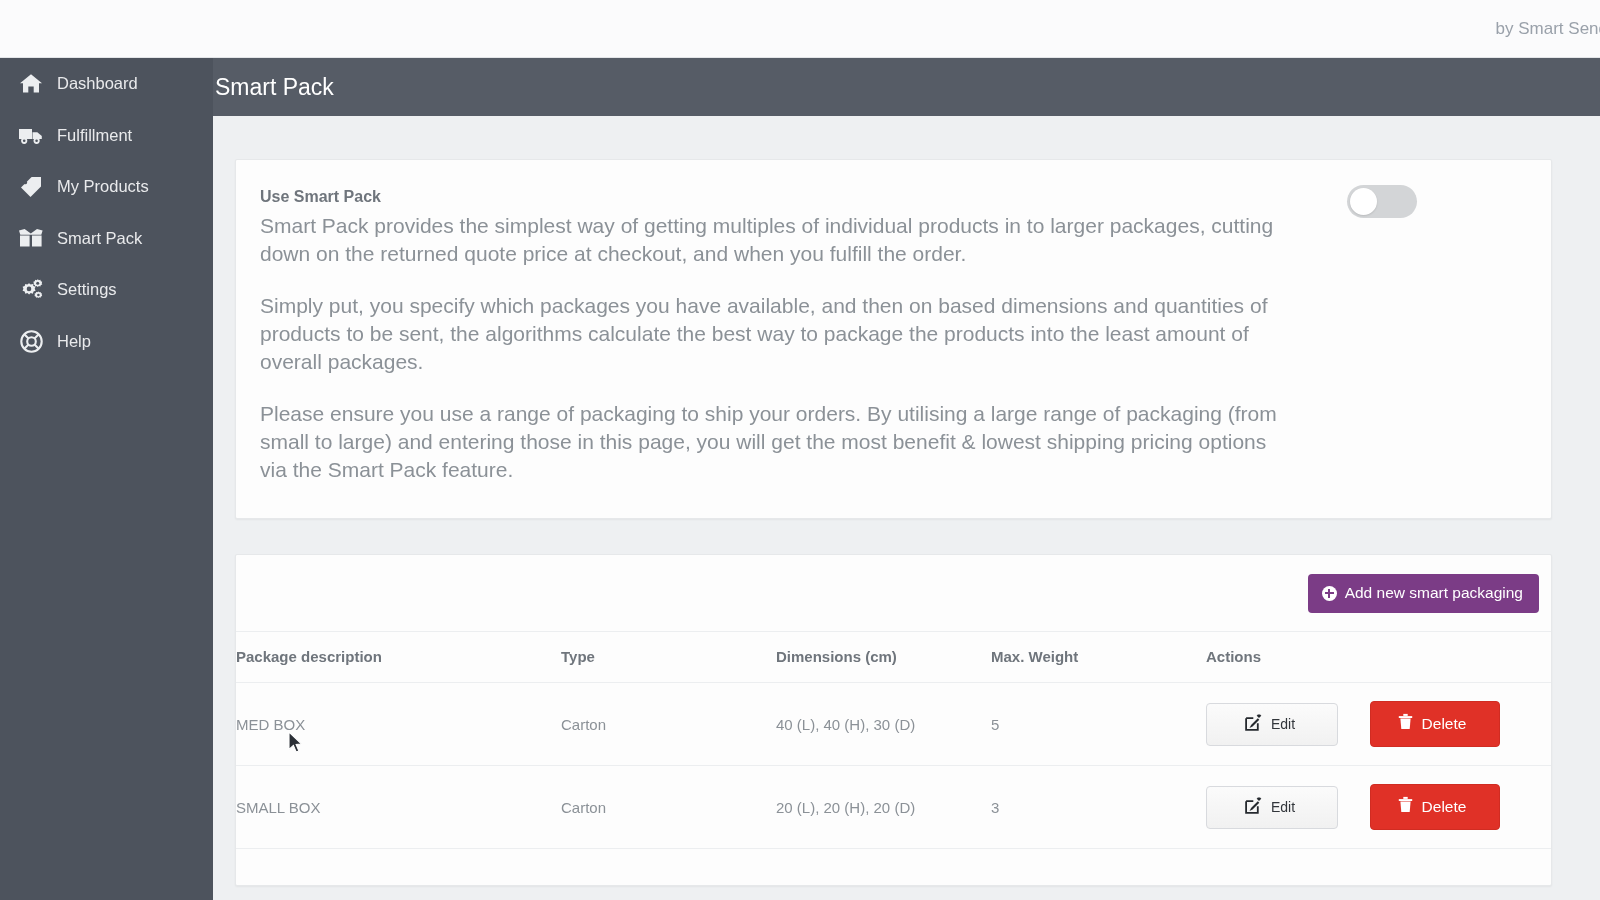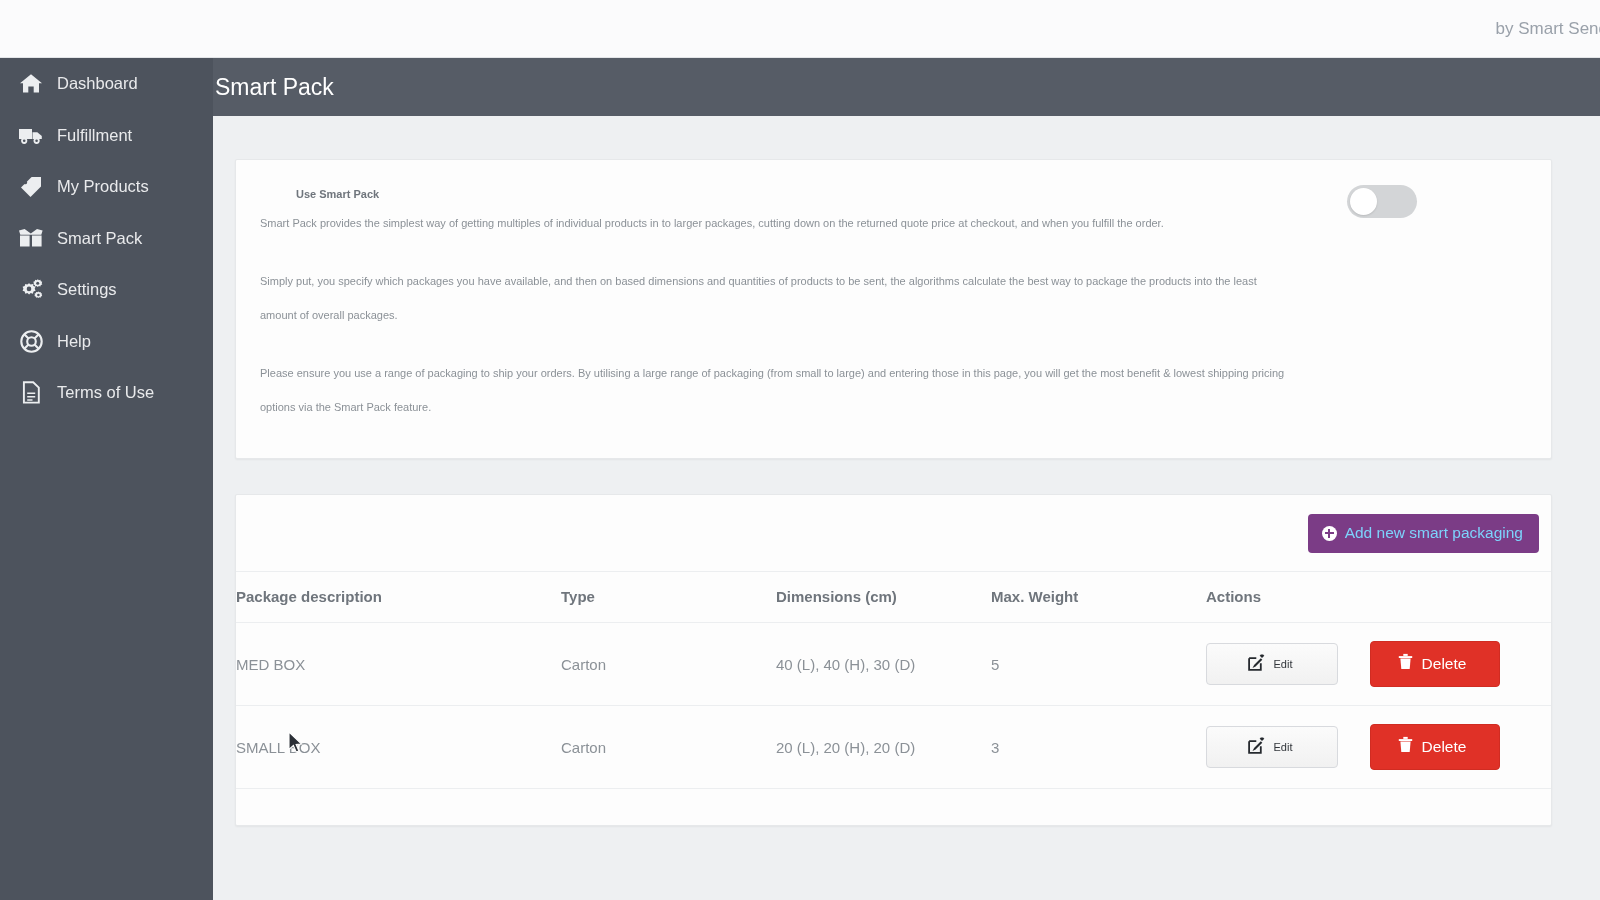--- a/index.html
+++ b/index.html
@@ -78,44 +78,44 @@
 
   .card {
     background: #fdfdfd;
     border: 1px solid #e6e8ea;
     border-radius: 2px;
     box-shadow: 0 1px 2px rgba(0,0,0,.05);
   }
 
   
   .card-desc { position: relative; padding: 28px 30px 34px 24px; }
-  .desc-title { font-size: 11px; font-weight: bold; color: #6f757c; margin-bottom: 6px; margin-left: 36px; }
+  .desc-title { font-size: 16px; font-weight: bold; color: #6f757c; margin-bottom: 6px; }
   .desc-body { max-width: 1035px; }
   .desc-body p {
-    font-size: 11px; color: #8b9197; line-height: 34px; margin-bottom: 24px;
+    font-size: 21px; color: #8b9197; line-height: 28px; margin-bottom: 24px;
   }
   .desc-body p:last-child { margin-bottom: 0; }
 
   .toggle {
     position: absolute; right: 134px; top: 25px;
     width: 70px; height: 33px; border-radius: 17px;
     background: #d3d5d7; cursor: pointer;
   }
   .toggle .knob {
     position: absolute; left: 3px; top: 3px;
     width: 27px; height: 27px; border-radius: 50%;
     background: #ffffff; box-shadow: 0 1px 2px rgba(0,0,0,.12);
   }
 
   
   .card-table { margin-top: 35px; padding: 0 0 36px 0; position: relative; }
   .table-toolbar { display: flex; justify-content: flex-end; padding: 19px 12px 18px 0; }
   .btn-add {
     background: #7b3c86;
-    color: #7dd3fc; border: none; border-radius: 4px;
+    color: #ffffff; border: none; border-radius: 4px;
     font-size: 15.5px; font-family: inherit;
     padding: 10px 16px 11px 14px;
     display: inline-flex; align-items: center; gap: 8px;
     cursor: pointer; white-space: nowrap;
   }
   .plus-circle {
     width: 15px; height: 15px; border-radius: 50%; background: #ffffff;
     position: relative; flex: 0 0 15px;
   }
   .plus-circle::before, .plus-circle::after {
@@ -138,21 +138,21 @@
   .col-desc { width: 325px; }
   .col-type { width: 215px; }
   .col-dims { width: 215px; }
   .col-wt   { width: 215px; }
   .col-act  { width: auto; }
 
   .actions { display: flex; gap: 32px; align-items: center; padding-right: 18px; }
   .btn-edit {
     background: linear-gradient(#fbfbfb,#f1f1f1);
     border: 1px solid #d8dade; border-radius: 4px;
-    color: #32363b; font-size: 11px; font-family: inherit;
+    color: #32363b; font-size: 14px; font-family: inherit;
     padding: 10px 28px 11px 24px; min-width: 132px;
     display: inline-flex; align-items: center; justify-content: center; gap: 9px;
     cursor: pointer;
   }
   .btn-del {
     background: #e03127; border: 1px solid #d02c22; border-radius: 4px;
     color: #ffffff; font-size: 15.5px; font-family: inherit;
     padding: 11px 30px 12px 24px; min-width: 130px;
     display: inline-flex; align-items: center; justify-content: center; gap: 9px;
     cursor: pointer;
@@ -235,29 +235,20 @@
       <span class="ico">
         <svg width="23" height="23" viewBox="0 0 23 23">
           <circle cx="11.5" cy="11.5" r="10.2" fill="none" stroke="#eceef0" stroke-width="2.1"></circle>
           <circle cx="11.5" cy="11.5" r="4.3" fill="none" stroke="#eceef0" stroke-width="2.1"></circle>
           <path stroke="#eceef0" stroke-width="2.1" d="M4.3 4.3l4.2 4.2M18.7 4.3l-4.2 4.2M4.3 18.7l4.2-4.2M18.7 18.7l-4.2-4.2"></path>
         </svg>
       </span>
       <span>Help</span>
     </div>
 
-    <div class="nav-item">
-      <span class="ico">
-        <svg width="19" height="23" viewBox="0 0 19 23">
-          <path fill="none" stroke="#eceef0" stroke-width="1.9" d="M1.9 1.2h9.3l5.6 5.4v15H1.9z"></path>
-          <path stroke="#eceef0" stroke-width="1.6" d="M5.2 12.3h8M5.2 15.7h8M5.2 19h5.3"></path>
-        </svg>
-      </span>
-      <span>Terms of Use</span>
-    </div>
   </nav>
 
   <header class="page-head">
     <div class="page-head-inner">
       <h1>Smart Pack</h1>
     </div>
   </header>
 
   <main class="content">
     <div class="content-inner">

